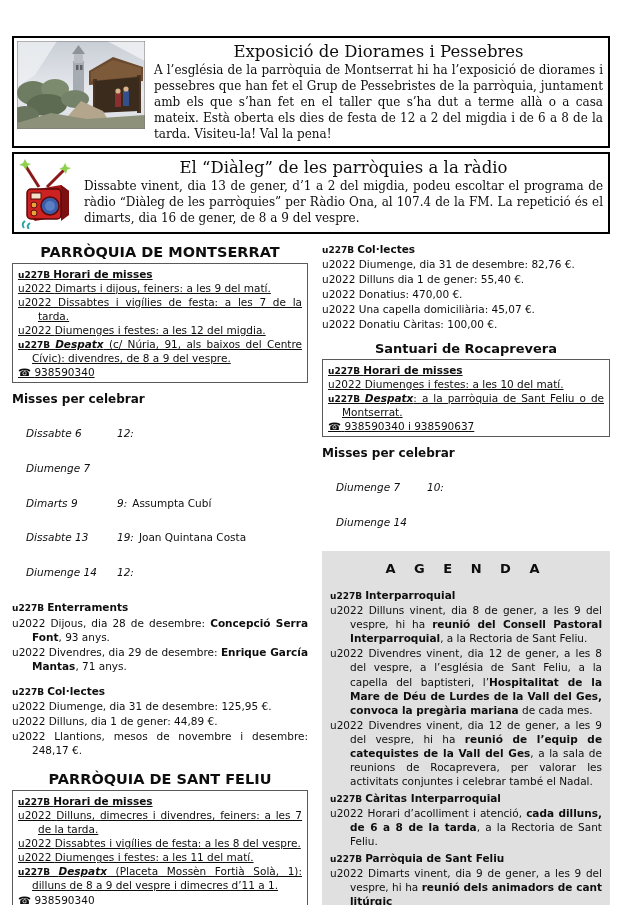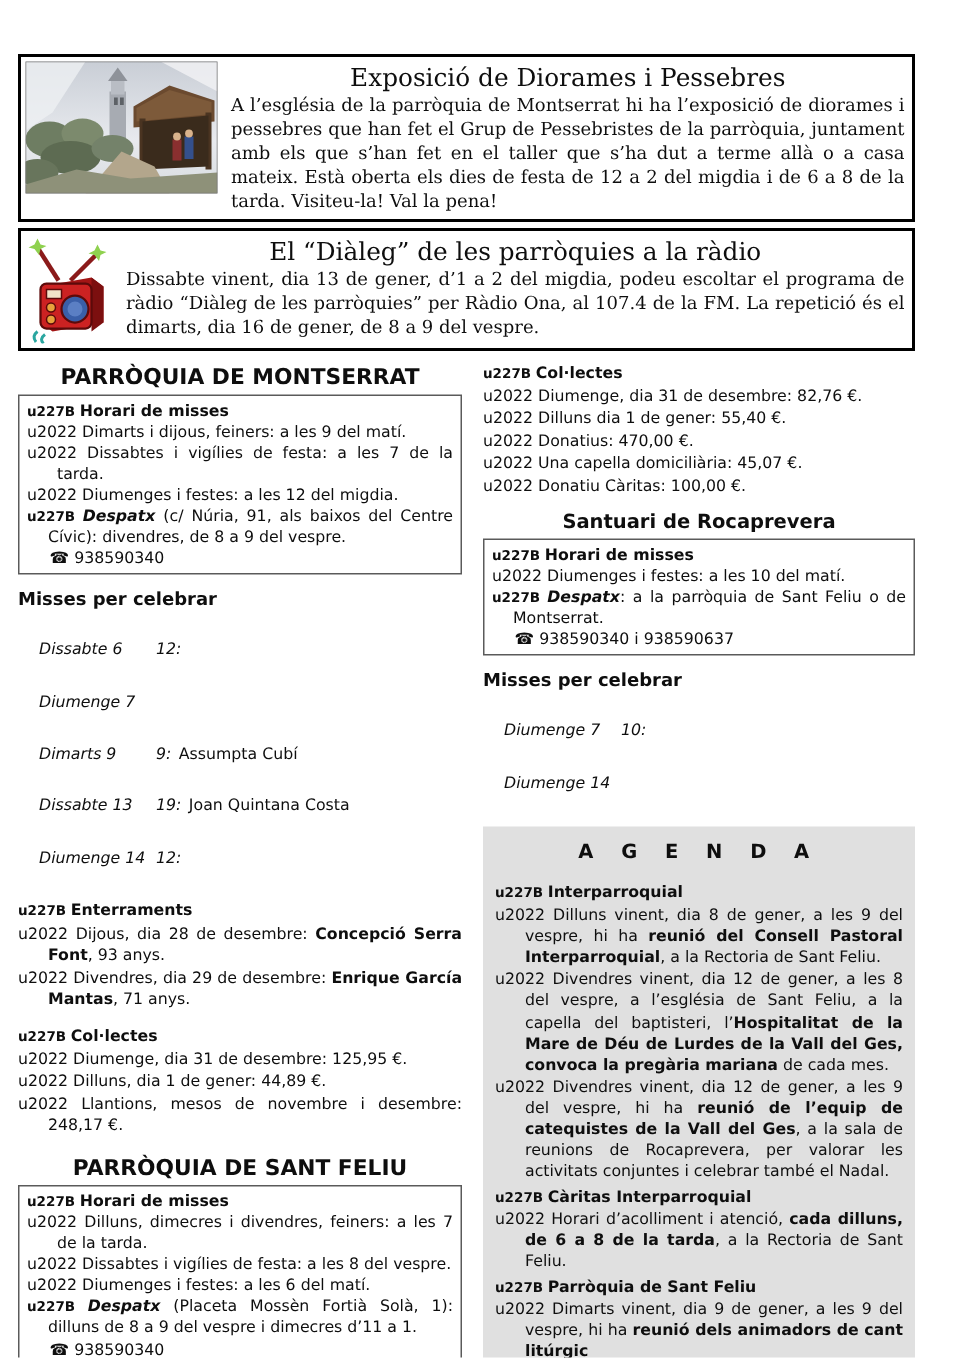--- a/index.html
+++ b/index.html
@@ -19,36 +19,36 @@
   .frame-body  { font-size:12px; line-height:1.33; text-align:justify; }
 
   
   .columns { display:flex; gap:14px; margin-top:8px; }
   .col-left  { width:296px; flex:none; }
   .col-right { flex:1; min-width:0; }
 
   .sec-title   { text-align:center; font-weight:bold; font-size:14.5px; margin:2px 0 3px 0; }
   .sec-title.small { font-size:13px; margin-top:10px; }
 
-  .hbox { border:1px solid #5a5a5a; padding:3px 5px; font-size:10.5px; line-height:1.34; }
+  .hbox { border:1px solid #5a5a5a; padding:3px 5px; font-size:10.5px; line-height:1.34;text-decoration:underline; }
 
   .li-arrow { padding-left:14px; text-indent:-14px; text-align:justify; }
   .li-arrow::before { content:"\u227B  "; font-weight:bold; font-size:9px; }
   .li-arrow .hd { font-weight:bold; }
   .li-dot { padding-left:20px; text-indent:-20px; text-align:justify; }
   .li-dot::before { content:"\u2022  "; }
   .b  { font-weight:bold; }
   .bi { font-weight:bold; font-style:italic; }
-  .phone-line { font-size:10.5px;margin-left:15px; }
+  .phone-line { font-size:10.5px; }
 
   .block { font-size:10.5px; line-height:1.34; margin-top:11px; }
   .block .li-dot { margin:1px 0; }
 
   .misses-h { font-weight:bold; font-size:12px; margin:9px 0 5px 0; }
-  .mrow  { display:flex; font-size:10.5px; line-height:1.3; padding-left:14px; margin:21px 0; }
+  .mrow  { display:flex; font-size:10.5px; line-height:1.3; padding-left:14px; margin:21px 0;gap:13px; }
   .mday  { width:78px; flex:none; font-style:italic; }
   .mcell { flex:1; }
   .mtime { font-style:italic; margin-right:5px; }
   .mname { white-space:pre-line; }
 
   
   .agenda { background:#e0e0e0; padding:9px 8px 10px 8px; margin-top:12px;
             font-size:10.5px; line-height:1.34; }
   .agenda-title { text-align:center; font-weight:bold; font-size:13px; letter-spacing:7px; margin-bottom:11px; }
   .agenda .li-arrow { margin-top:3px; }
@@ -185,21 +185,21 @@
         <div class="li-dot">Dilluns, dia 1 de gener: 44,89 €.</div>
         <div class="li-dot">Llantions, mesos de novembre i desembre: 248,17 €.</div>
       </div>
 
       <div class="sec-title" style="margin-top:14px;">PARRÒQUIA DE SANT FELIU</div>
 
       <div class="hbox">
         <div class="li-arrow"><span class="hd">Horari de misses</span></div>
         <div class="li-dot">Dilluns, dimecres i divendres, feiners: a les 7 de la tarda.</div>
         <div class="li-dot">Dissabtes i vigílies de festa: a les 8 del vespre.</div>
-        <div class="li-dot">Diumenges i festes: a les 6 del matí.</div>
+        <div class="li-dot">Diumenges i festes: a les 11 del matí.</div>
         <div class="li-arrow"><span class="bi">Despatx</span><span> (Placeta Mossèn Fortià Solà, 1): dilluns de 8 a 9 del vespre i dimecres d’11 a 1.</span></div>
         <div class="phone-line"><span>☎</span> <span>938590340</span></div>
       </div>
 
       <div class="misses-h">Misses per celebrar</div>
       <div>
         <div class="mrow">
             <span class="mday">Dissabte 6</span>
             <span class="mcell"><span class="mtime">11:</span><span class="mname"></span></span>
           </div>

